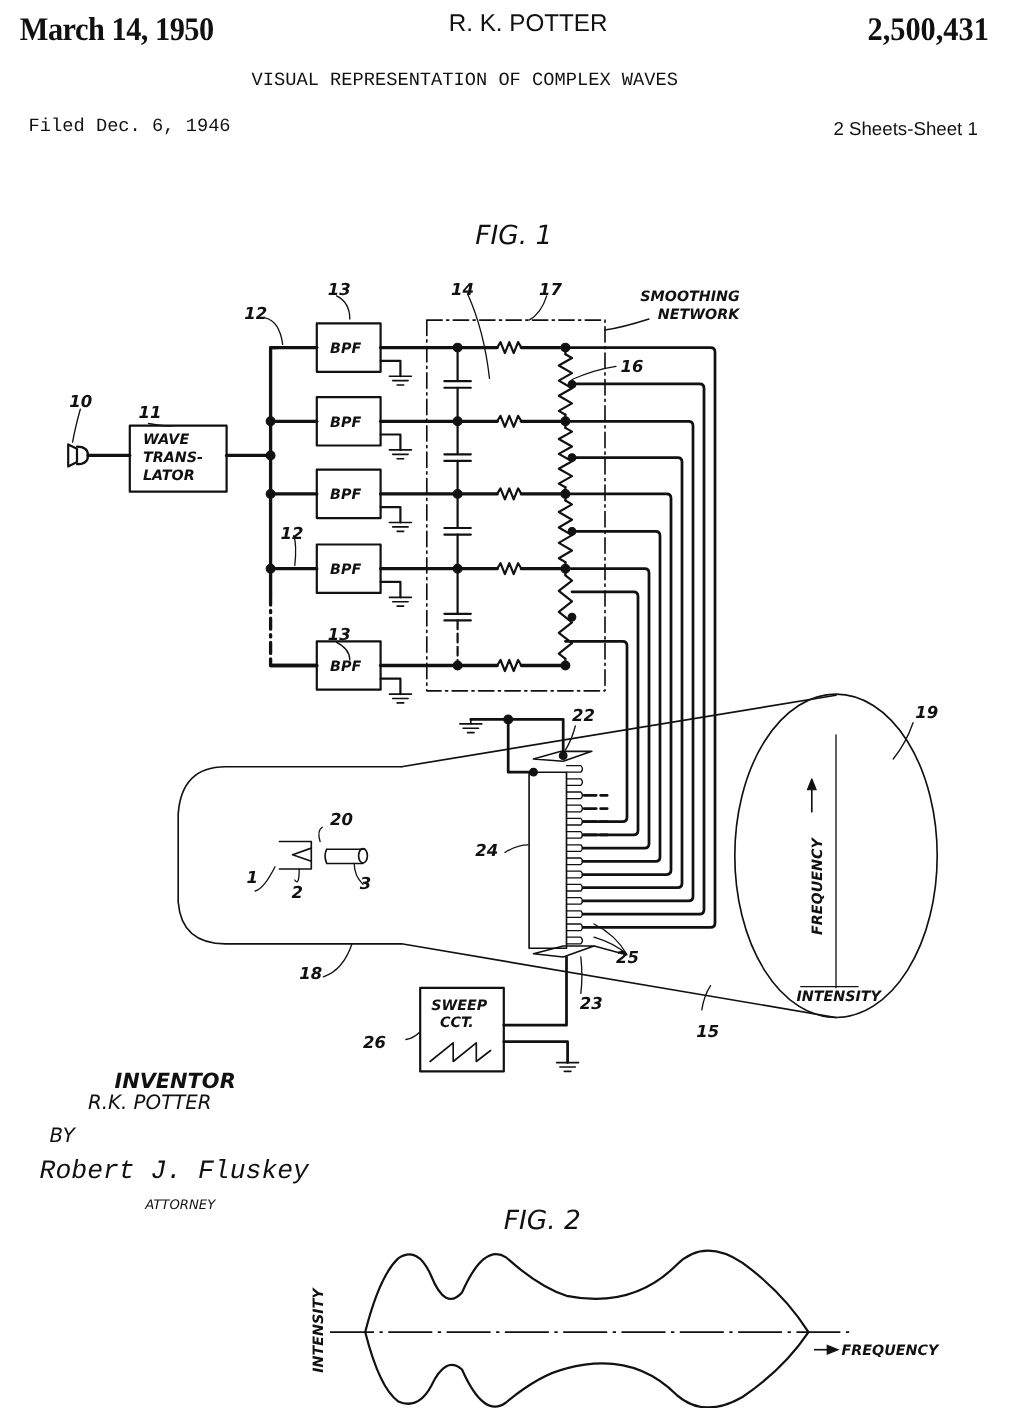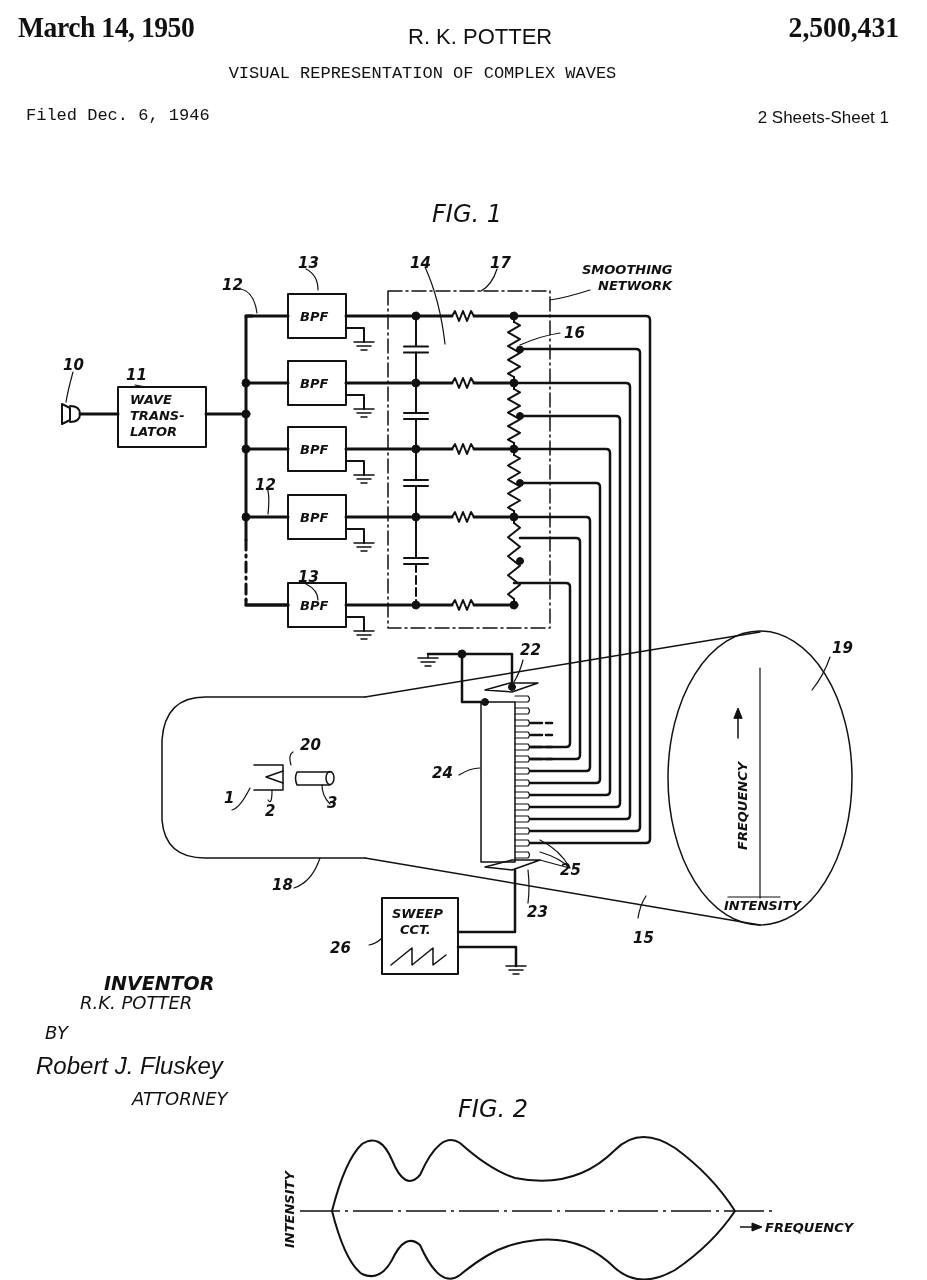--- a/index.html
+++ b/index.html
@@ -1,18 +1,18 @@
 <!DOCTYPE html>
 <html><head>
 <meta charset="utf-8">
 <style>
   html, body { margin:0; padding:0; background:#fff; }
   body { width:927px; height:1280px; position:relative; overflow:hidden; color:#111; }
   .hdr-date { position:absolute; left:18px; top:10px; font-family:"Liberation Serif", serif; font-weight:bold; font-size:30px; letter-spacing:-0.5px; transform:scaleX(0.92); transform-origin:left; }
-  .hdr-inventor { position:absolute; left:408px; top:24px; font-family:"Liberation Sans", sans-serif; font-size:22px; }
+  .hdr-inventor { position:absolute; left:408px; top:8px; font-family:"Liberation Sans", sans-serif; font-size:22px; }
   .hdr-number { position:absolute; right:28px; top:10px; font-family:"Liberation Serif", serif; font-weight:bold; font-size:30px; transform:scaleX(0.92); transform-origin:right; }
   .hdr-title { position:absolute; left:0; width:845px; top:64px; text-align:center; font-family:"Liberation Mono", monospace; font-size:17px; }
   .hdr-filed { position:absolute; left:26px; top:106px; font-family:"Liberation Mono", monospace; font-size:17px; }
   .hdr-sheets { position:absolute; right:38px; top:108px; font-family:Liberation Sans, sans-serif; font-size:17px; }
   svg { position:absolute; left:0; top:0; }
   svg text { font-family:"DejaVu Sans", sans-serif; font-style:italic; font-weight:bold; fill:#111; }
   .lbl { font-size:15px; }
   .box-lbl { font-size:13px; }
   .fig { font-size:24px; font-weight:normal; }
   .sig { position:absolute; font-family:"DejaVu Sans", sans-serif; font-style:italic; }
@@ -277,14 +277,14 @@
     <path d="M740 1227 L758 1227" stroke-width="1.5"></path>
     <path d="M752 1223 L762 1227 L752 1231 Z" fill="#111" stroke-width="1"></path>
   </g>
   <text transform="translate(294,1248) rotate(-90)" class="box-lbl">INTENSITY</text>
   <text x="765" y="1232" class="box-lbl">FREQUENCY</text>
 </svg>
 
 <div class="sig" style="left:104px;top:972px;font-size:19px;font-weight:bold;">INVENTOR</div>
 <div class="sig" style="left:80px;top:992px;font-size:18px;">R.K. POTTER</div>
 <div class="sig" style="left:45px;top:1022px;font-size:18px;font-weight:normal;">BY</div>
-<div class="sig" style="left:36px;top:1052px;font-size:24px;font-family:Liberation Sans, sans-serif;font-weight:normal;">Robert J. Fluskey</div>
-<div class="sig" style="left:132px;top:1088px;font-size:18px;font-weight:normal;">ATTORNEY</div>
+<div class="sig" style="left:36px;top:1052px;font-size:24px;font-family:Liberation Mono, monospace;font-weight:normal;">Robert J. Fluskey</div>
+<div class="sig" style="left:132px;top:1088px;font-size:12px;font-weight:normal;">ATTORNEY</div>
 
 </body></html>

